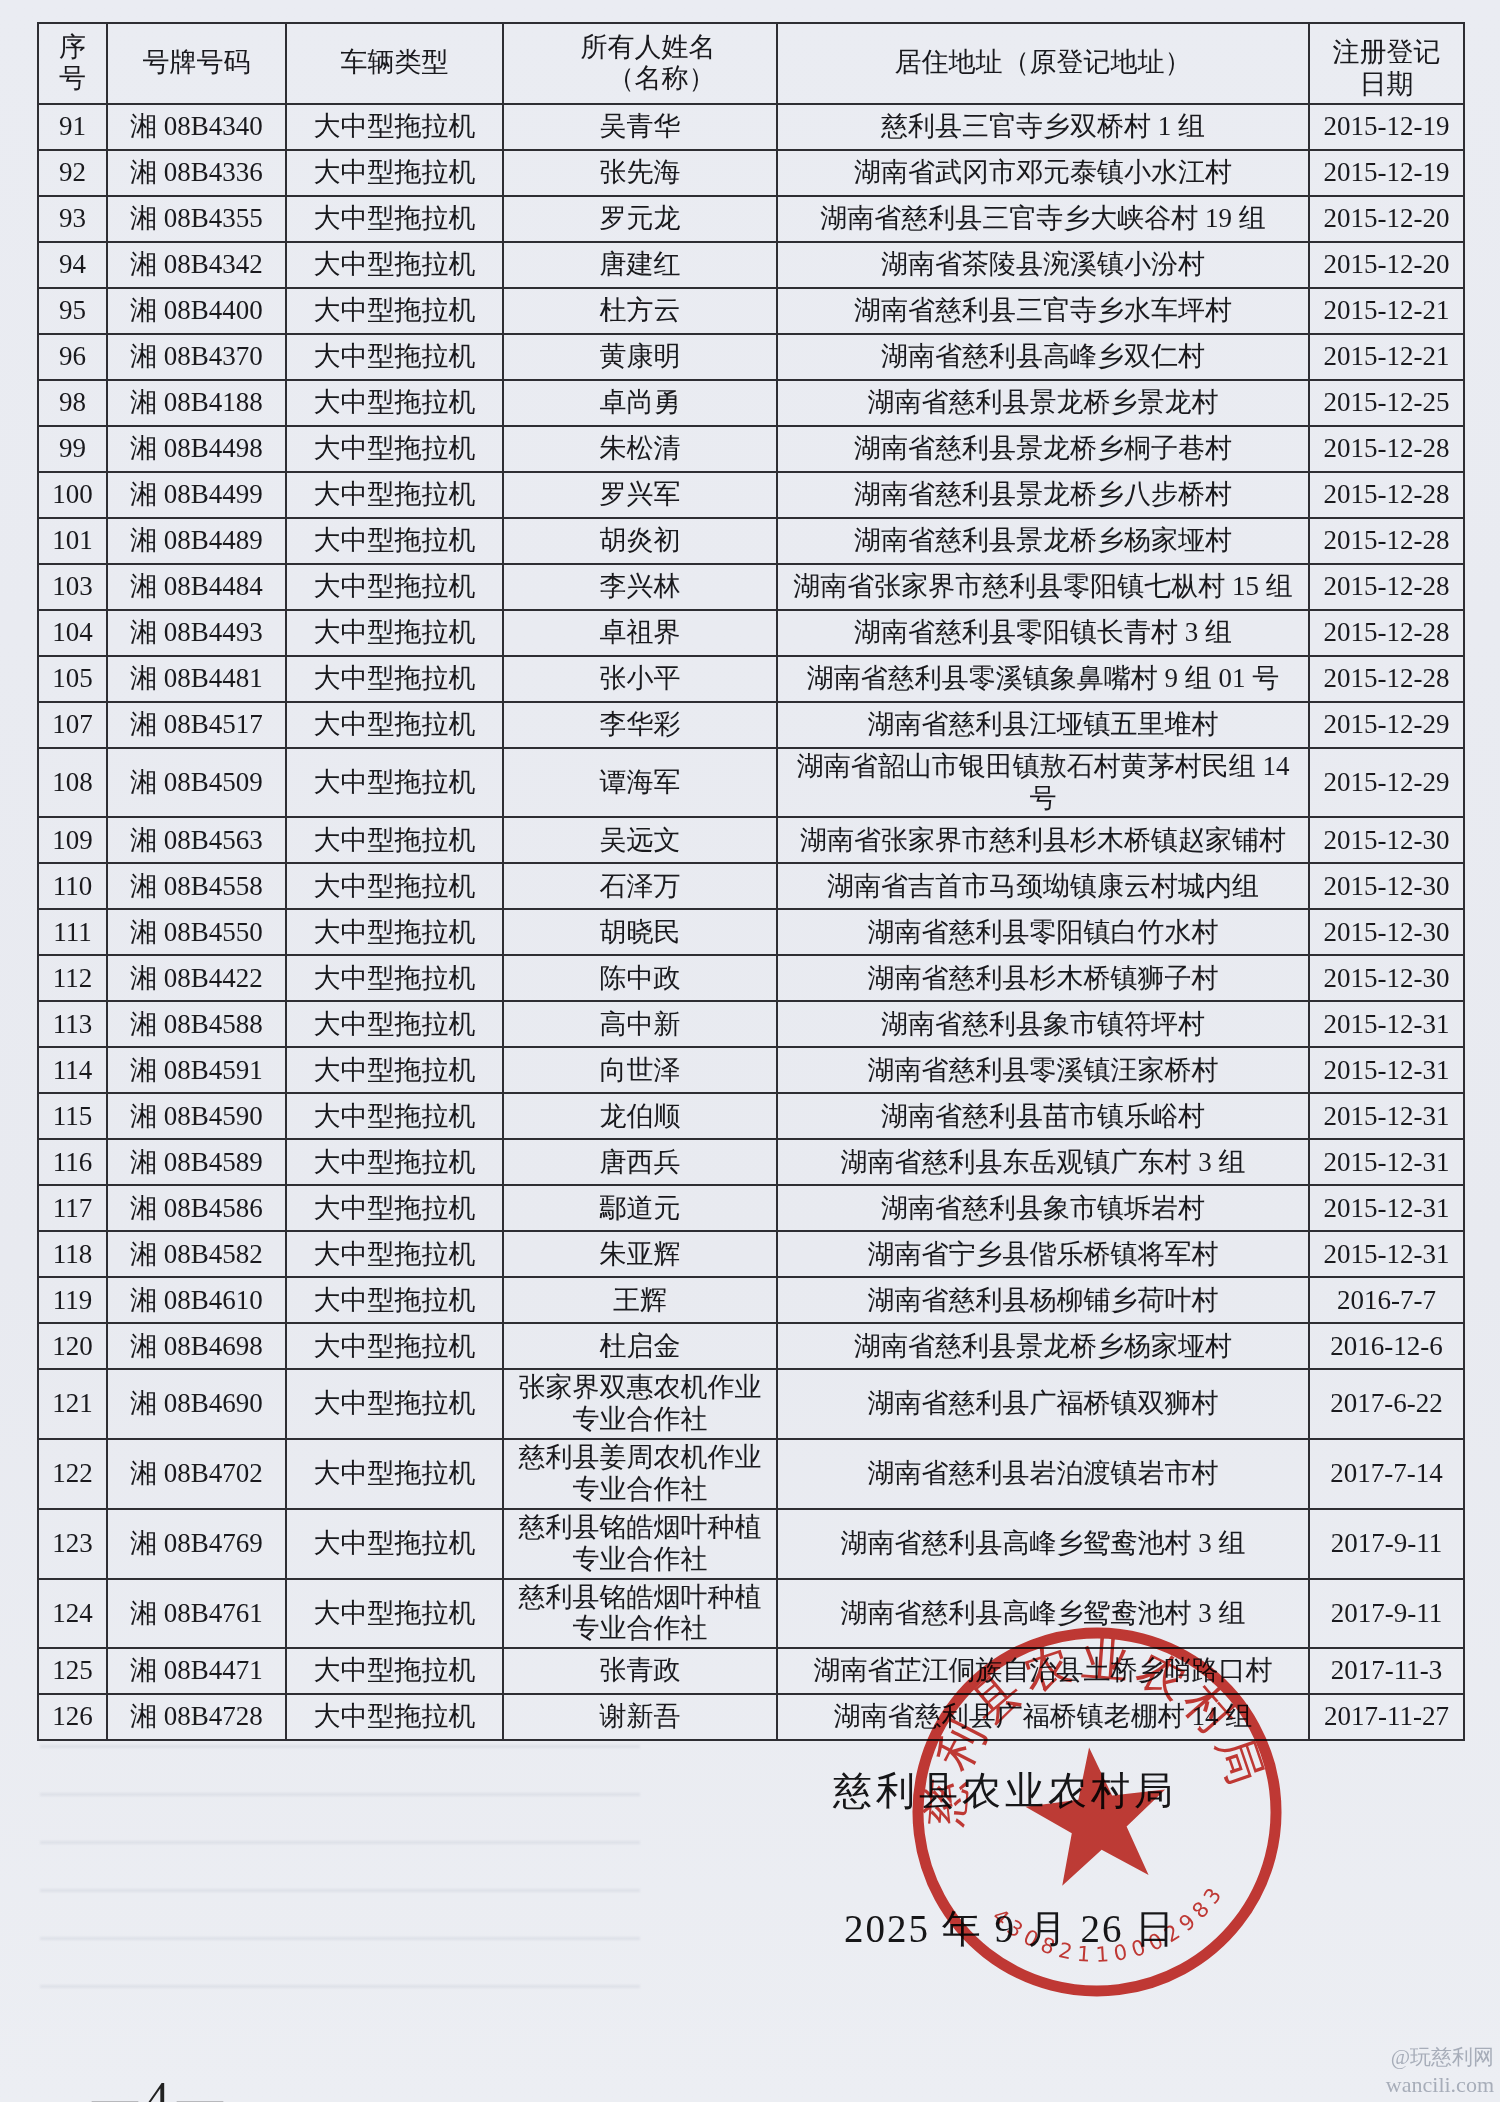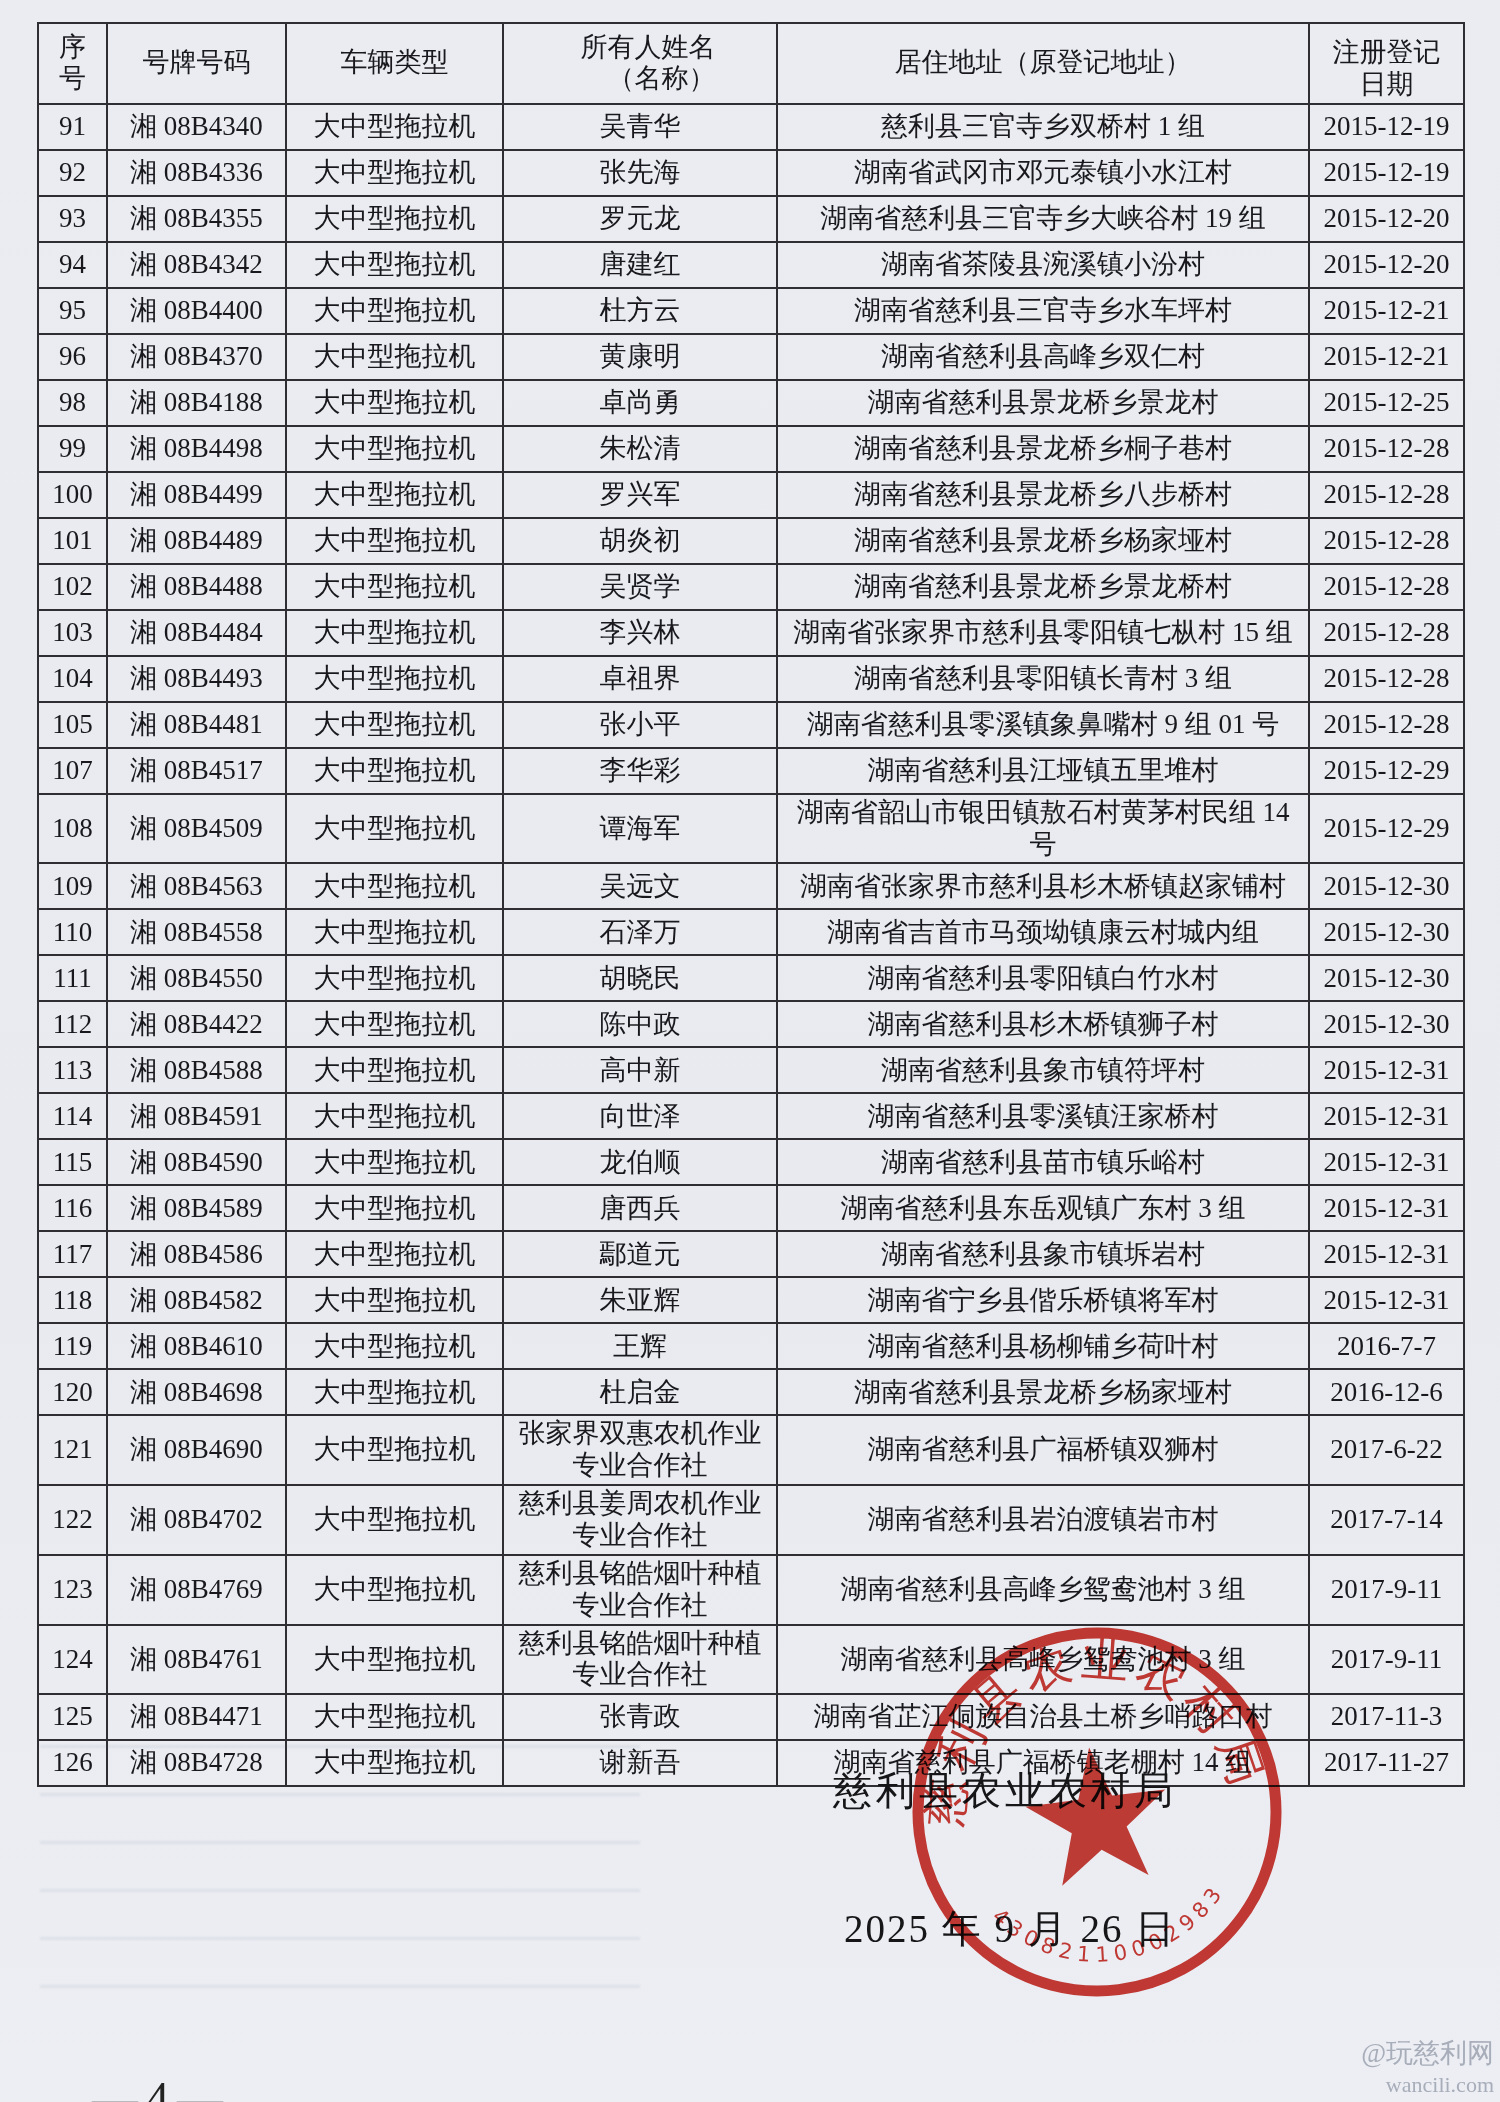--- a/index.html
+++ b/index.html
@@ -59,21 +59,21 @@
   
   .page-number{
     position:absolute;left:92px;top:2072px;
     font-size:46px;letter-spacing:8px;color:#222;
   }
   .watermark{
     position:absolute;right:6px;bottom:4px;
     text-align:right;line-height:1.25;
     color:#a7adb9;
   }
-  .watermark .wl1{font-size:27px;margin-top:32px;}
+  .watermark .wl1{font-size:21px;margin-top:32px;}
   .watermark .wl2{font-size:22px;}
 </style>
 </head>
 <body>
 
 <div class="scan-page">
 
   <table class="reg">
     <colgroup>
       <col style="width:69px">
@@ -168,28 +168,20 @@
         </tr>
         <tr>
           <td class="c0">101</td>
           <td class="c1">湘 08B4489</td>
           <td class="c2">大中型拖拉机</td>
           <td class="c3">胡炎初</td>
           <td class="c4">湖南省慈利县景龙桥乡杨家垭村</td>
           <td class="c5">2015-12-28</td>
         </tr>
         <tr>
-          <td class="c0">102</td>
-          <td class="c1">湘 08B4488</td>
-          <td class="c2">大中型拖拉机</td>
-          <td class="c3">吴贤学</td>
-          <td class="c4">湖南省慈利县景龙桥乡景龙桥村</td>
-          <td class="c5">2015-12-28</td>
-        </tr>
-        <tr>
           <td class="c0">103</td>
           <td class="c1">湘 08B4484</td>
           <td class="c2">大中型拖拉机</td>
           <td class="c3">李兴林</td>
           <td class="c4">湖南省张家界市慈利县零阳镇七枞村 15 组</td>
           <td class="c5">2015-12-28</td>
         </tr>
         <tr>
           <td class="c0">104</td>
           <td class="c1">湘 08B4493</td>

